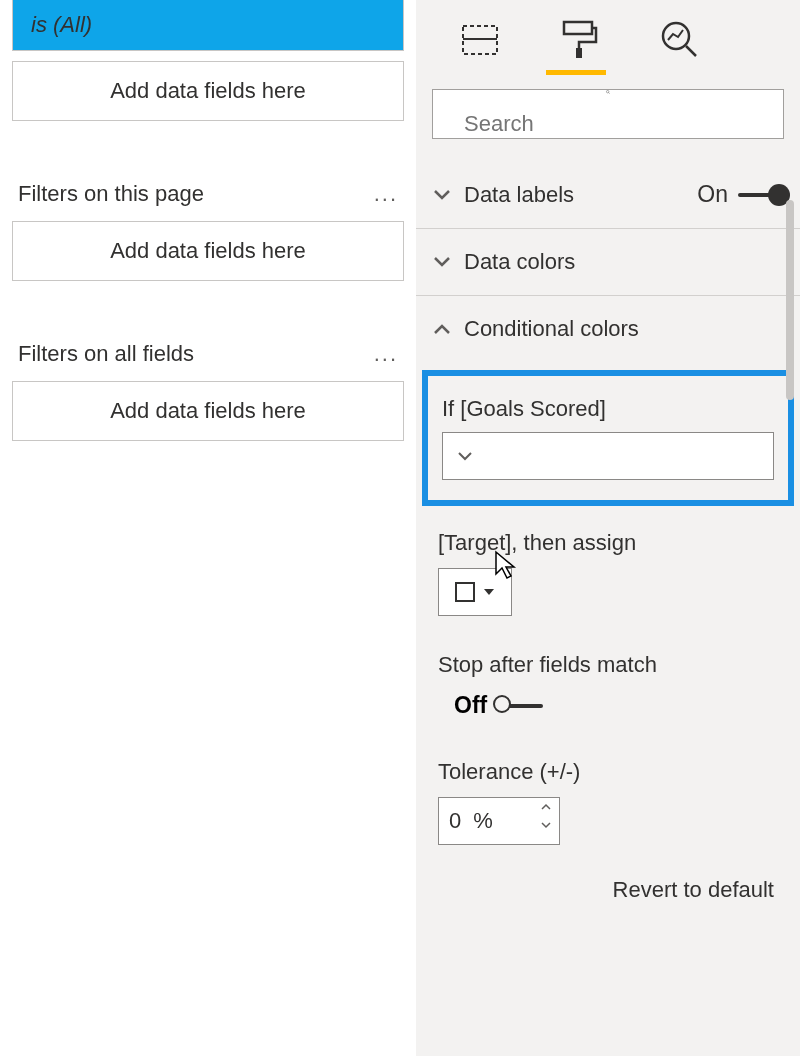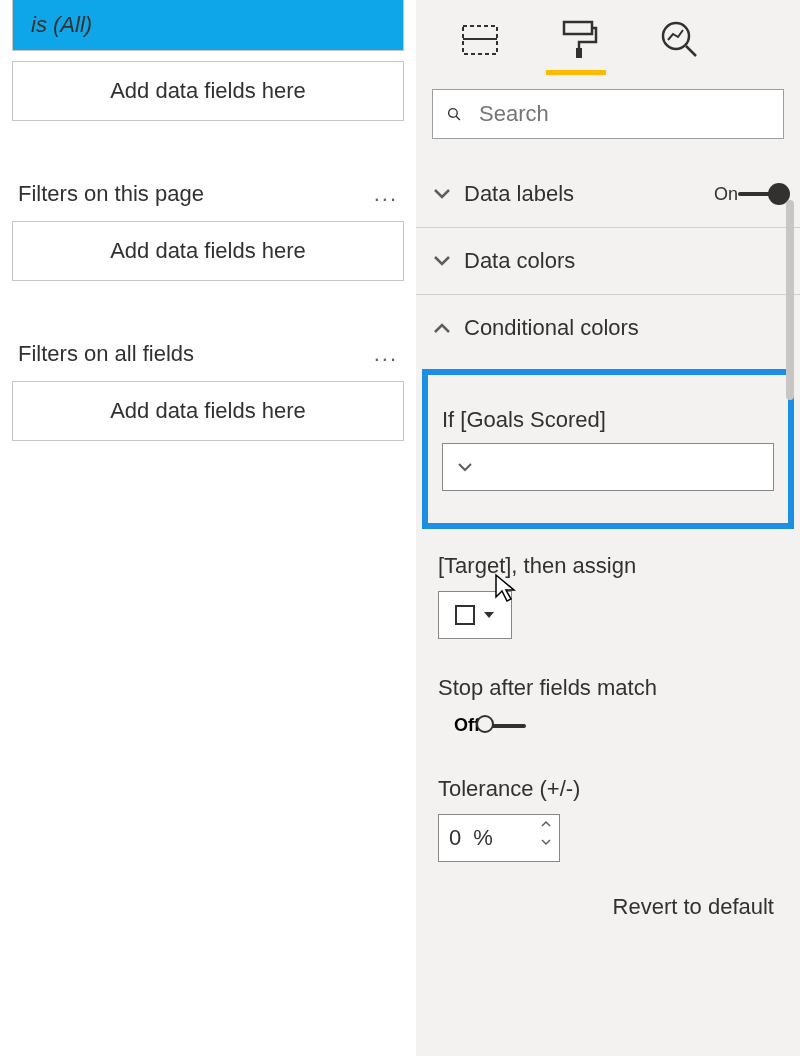--- a/index.html
+++ b/index.html
@@ -13,35 +13,35 @@
   .filter-card-content { padding: 12px 18px; font-size: 22px; color: #323130; }
   .dropzone { border: 1px solid #c8c6c4; height: 60px; display: flex; align-items: center; justify-content: center; font-size: 22px; color: #323130; margin-bottom: 40px; }
   .section-header { display: flex; align-items: center; justify-content: space-between; padding: 20px 6px 14px 6px; }
   .section-title { font-size: 22px; color: #323130; }
   .ellipsis { font-size: 22px; color: #605e5c; letter-spacing: 2px; cursor: pointer; }
 
   
   .tabs { display: flex; gap: 40px; padding: 16px 24px 0 34px; }
   .tab { width: 60px; height: 48px; display:flex; align-items:center; justify-content:center; cursor:pointer; }
   .tab-underline { height: 5px; background: #ffb900; width: 60px; margin-left: 130px; margin-top: 6px; }
-  .search-box { margin: 14px 16px 22px 16px; height: 50px; border: 1px solid #a19f9d; background:#fff; display:flex; align-items:center; padding: 0 14px; gap: 16px; }
+  .search-box { margin: 14px 16px 22px 16px; height: 50px; border: 1px solid #a19f9d; background:#fff; display:flex; align-items:center; padding: 0 14px; gap: 16px; flex-direction: column; }
   .search-box input { border:none; outline:none; font-size: 22px; flex:1; background:transparent; color:#323130; }
 
   .prop-section { padding: 0 16px; }
   .prop-row { display:flex; align-items:center; padding: 20px 0; font-size: 22px; color:#323130; }
   .chev { width: 20px; display:inline-flex; justify-content:center; margin-right: 12px;}
   .prop-label { flex:1; }
-  .toggle { display:flex; align-items:center; font-size:18px; cursor:pointer;}
+  .toggle { display:flex; align-items:center; gap:10px; font-size:23px; cursor:pointer;}
   .toggle-track { width: 46px; height: 4px; background:#323130; border-radius:2px; position:relative; }
   .toggle-knob-on { width: 22px; height:22px; background:#323130; border-radius:50%; position:absolute; right:-6px; top:-9px; }
   .toggle-track-off { width: 46px; height:4px; background:#323130; border-radius:2px; position:relative;}
   .toggle-knob-off { width:18px; height:18px; border:2px solid #323130; background:#f3f2f1; border-radius:50%; position:absolute; left:-4px; top:-9px;}
   .divider { height:1px; background:#d2d0ce; margin: 0 -16px; }
 
-  .highlight-box { border: 6px solid #1a8fe3; padding: 32px 14px; margin: 8px 6px 0 6px; }
+  .highlight-box { border: 6px solid #1a8fe3; padding: 20px 14px; margin: 8px 6px 0 6px; }
   .cond-label { font-size: 22px; color:#323130; margin-bottom: 10px; }
   .cond-select { width:100%; height:48px; border:1px solid #8a8886; background:#fff; display:flex; align-items:center; padding: 0 14px; font-size:22px; color:#323130; justify-content:space-between; cursor:pointer;}
   
   .sub-section { padding: 24px 22px 0 22px; }
   .color-picker { width: 74px; height:48px; border:1px solid #8a8886; background:#fff; display:flex; align-items:center; justify-content:center; gap:8px; cursor:pointer; margin-top:12px;}
   .color-swatch { width:20px; height:20px; border:2px solid #323130; }
   .tolerance-box { width: 122px; height:48px; border:1px solid #8a8886; background:#fff; display:flex; align-items:center; padding:0 10px; font-size:22px; color:#323130; margin-top:12px; position:relative;}
   .spinner { position:absolute; right:6px; top:4px; display:flex; flex-direction:column; gap:0;}
   .revert { text-align:right; padding: 32px 26px 0 6px; font-size:22px; color:#323130; cursor:pointer;}
 

